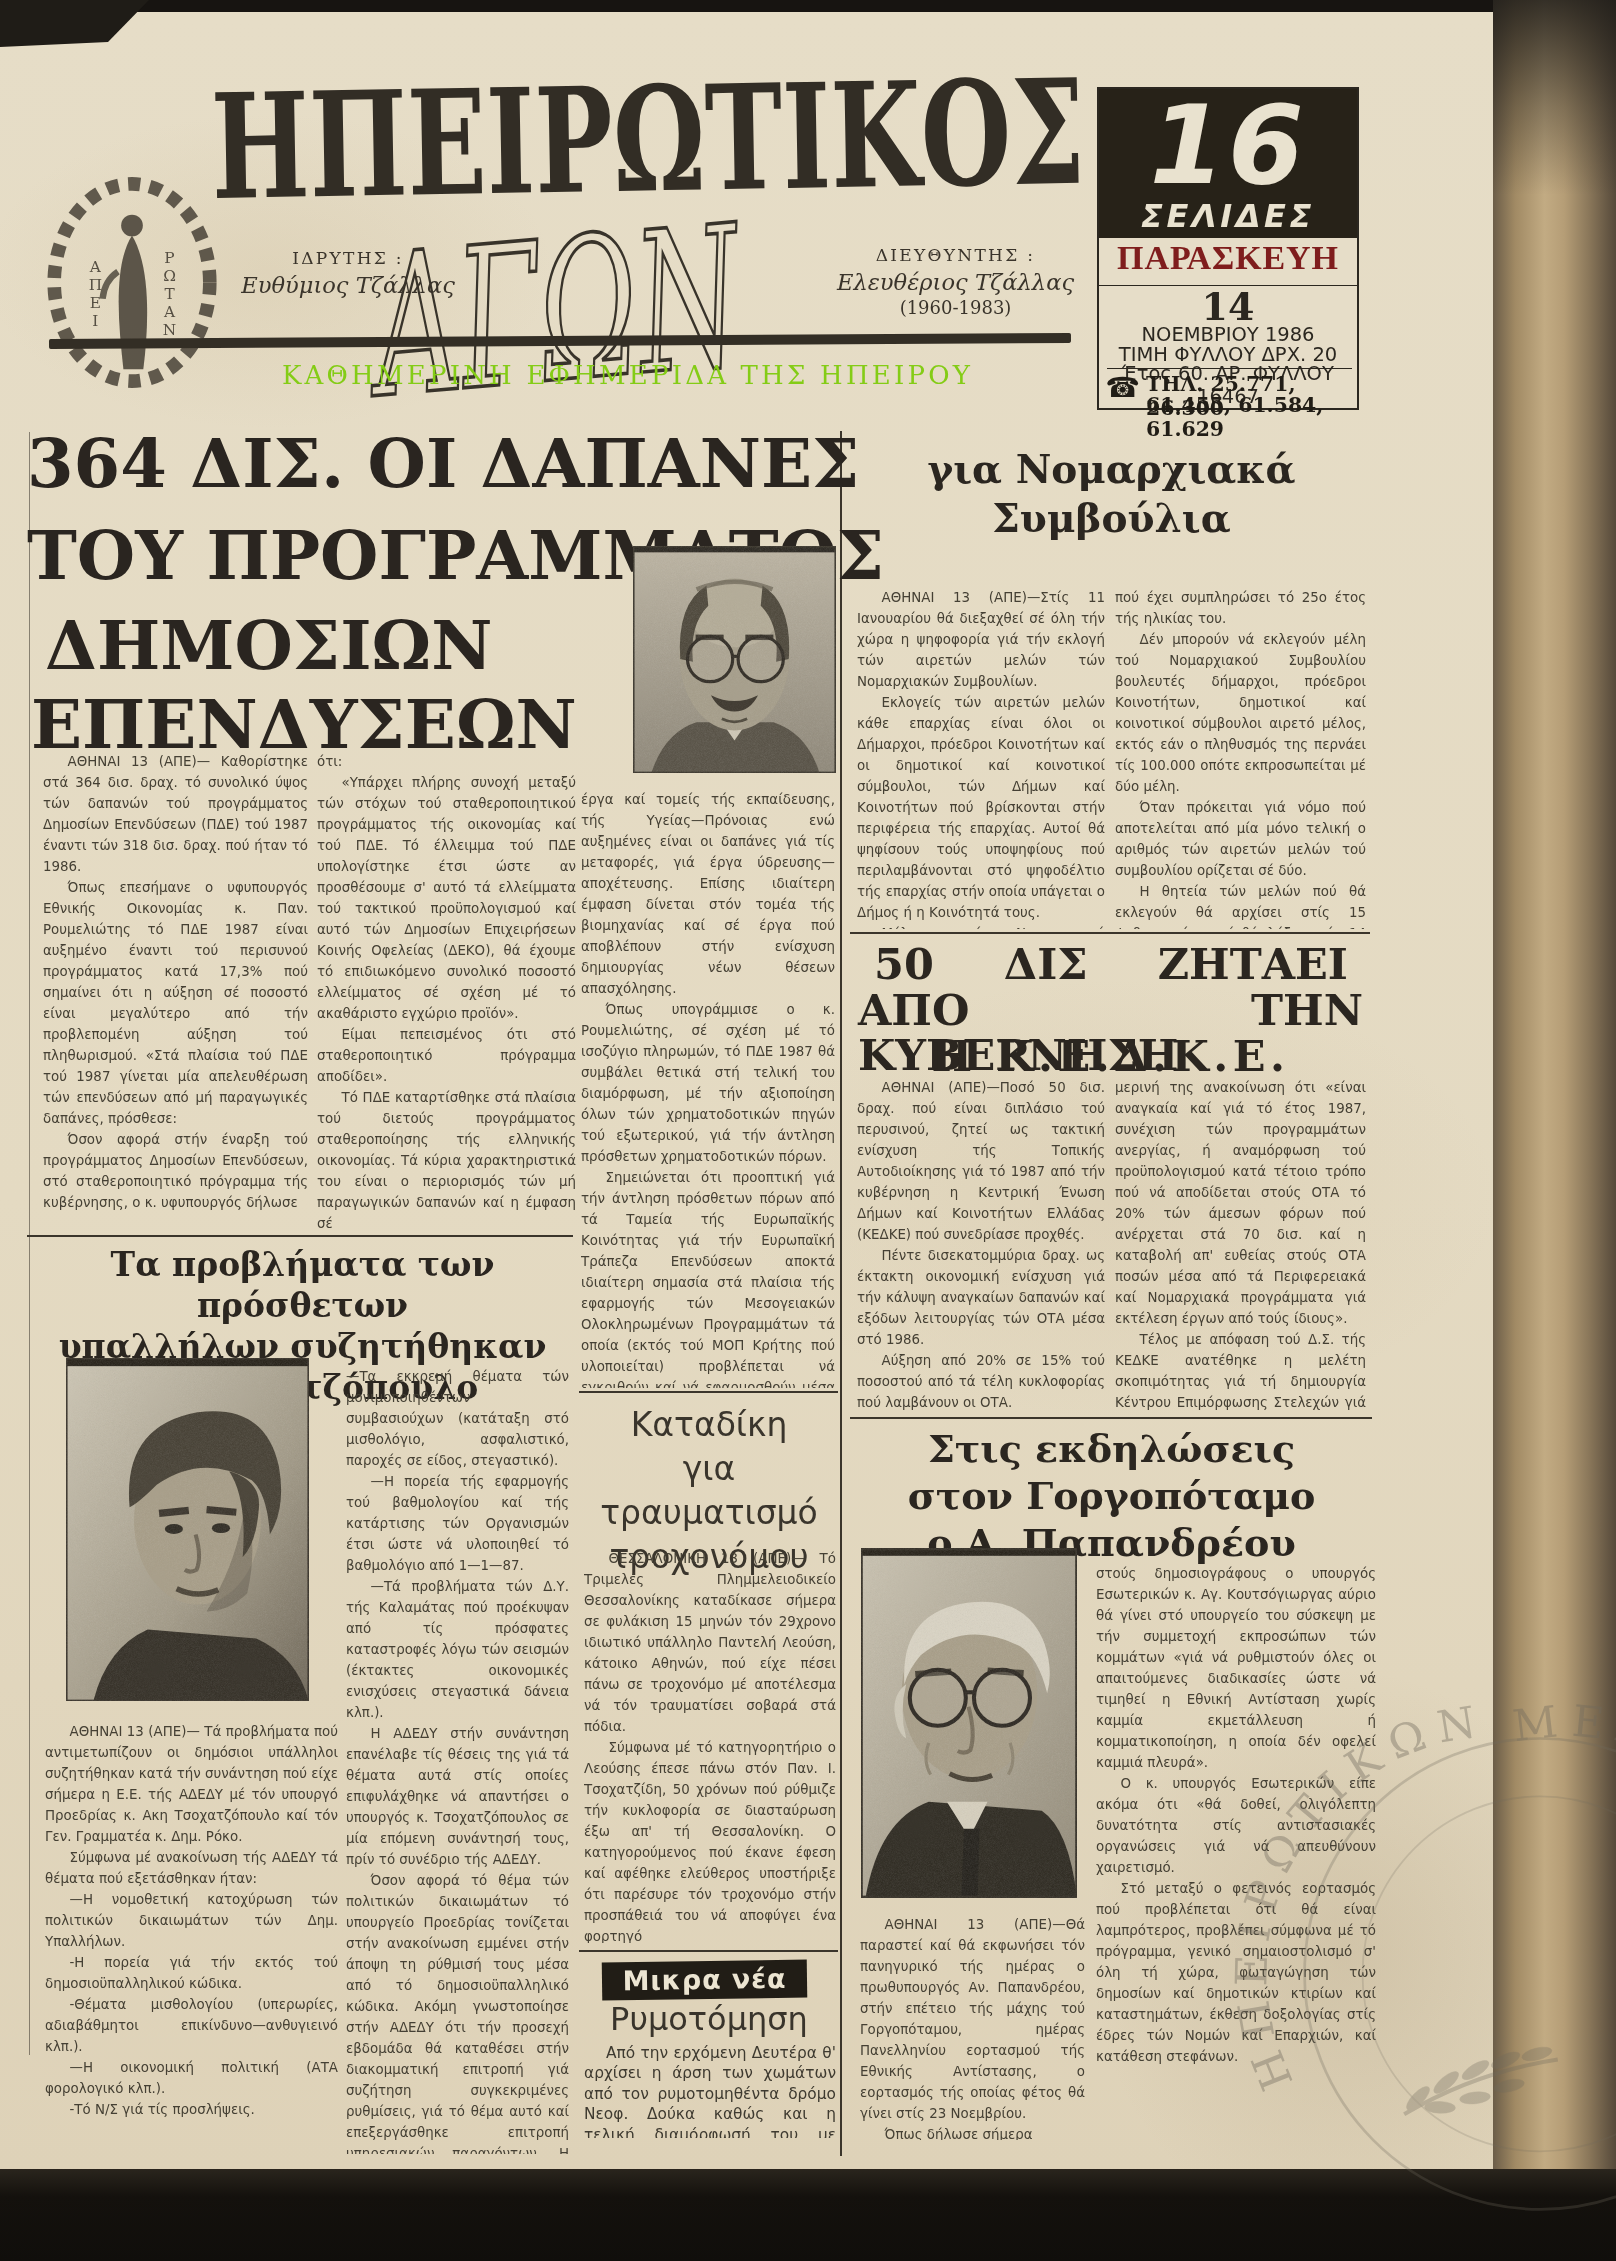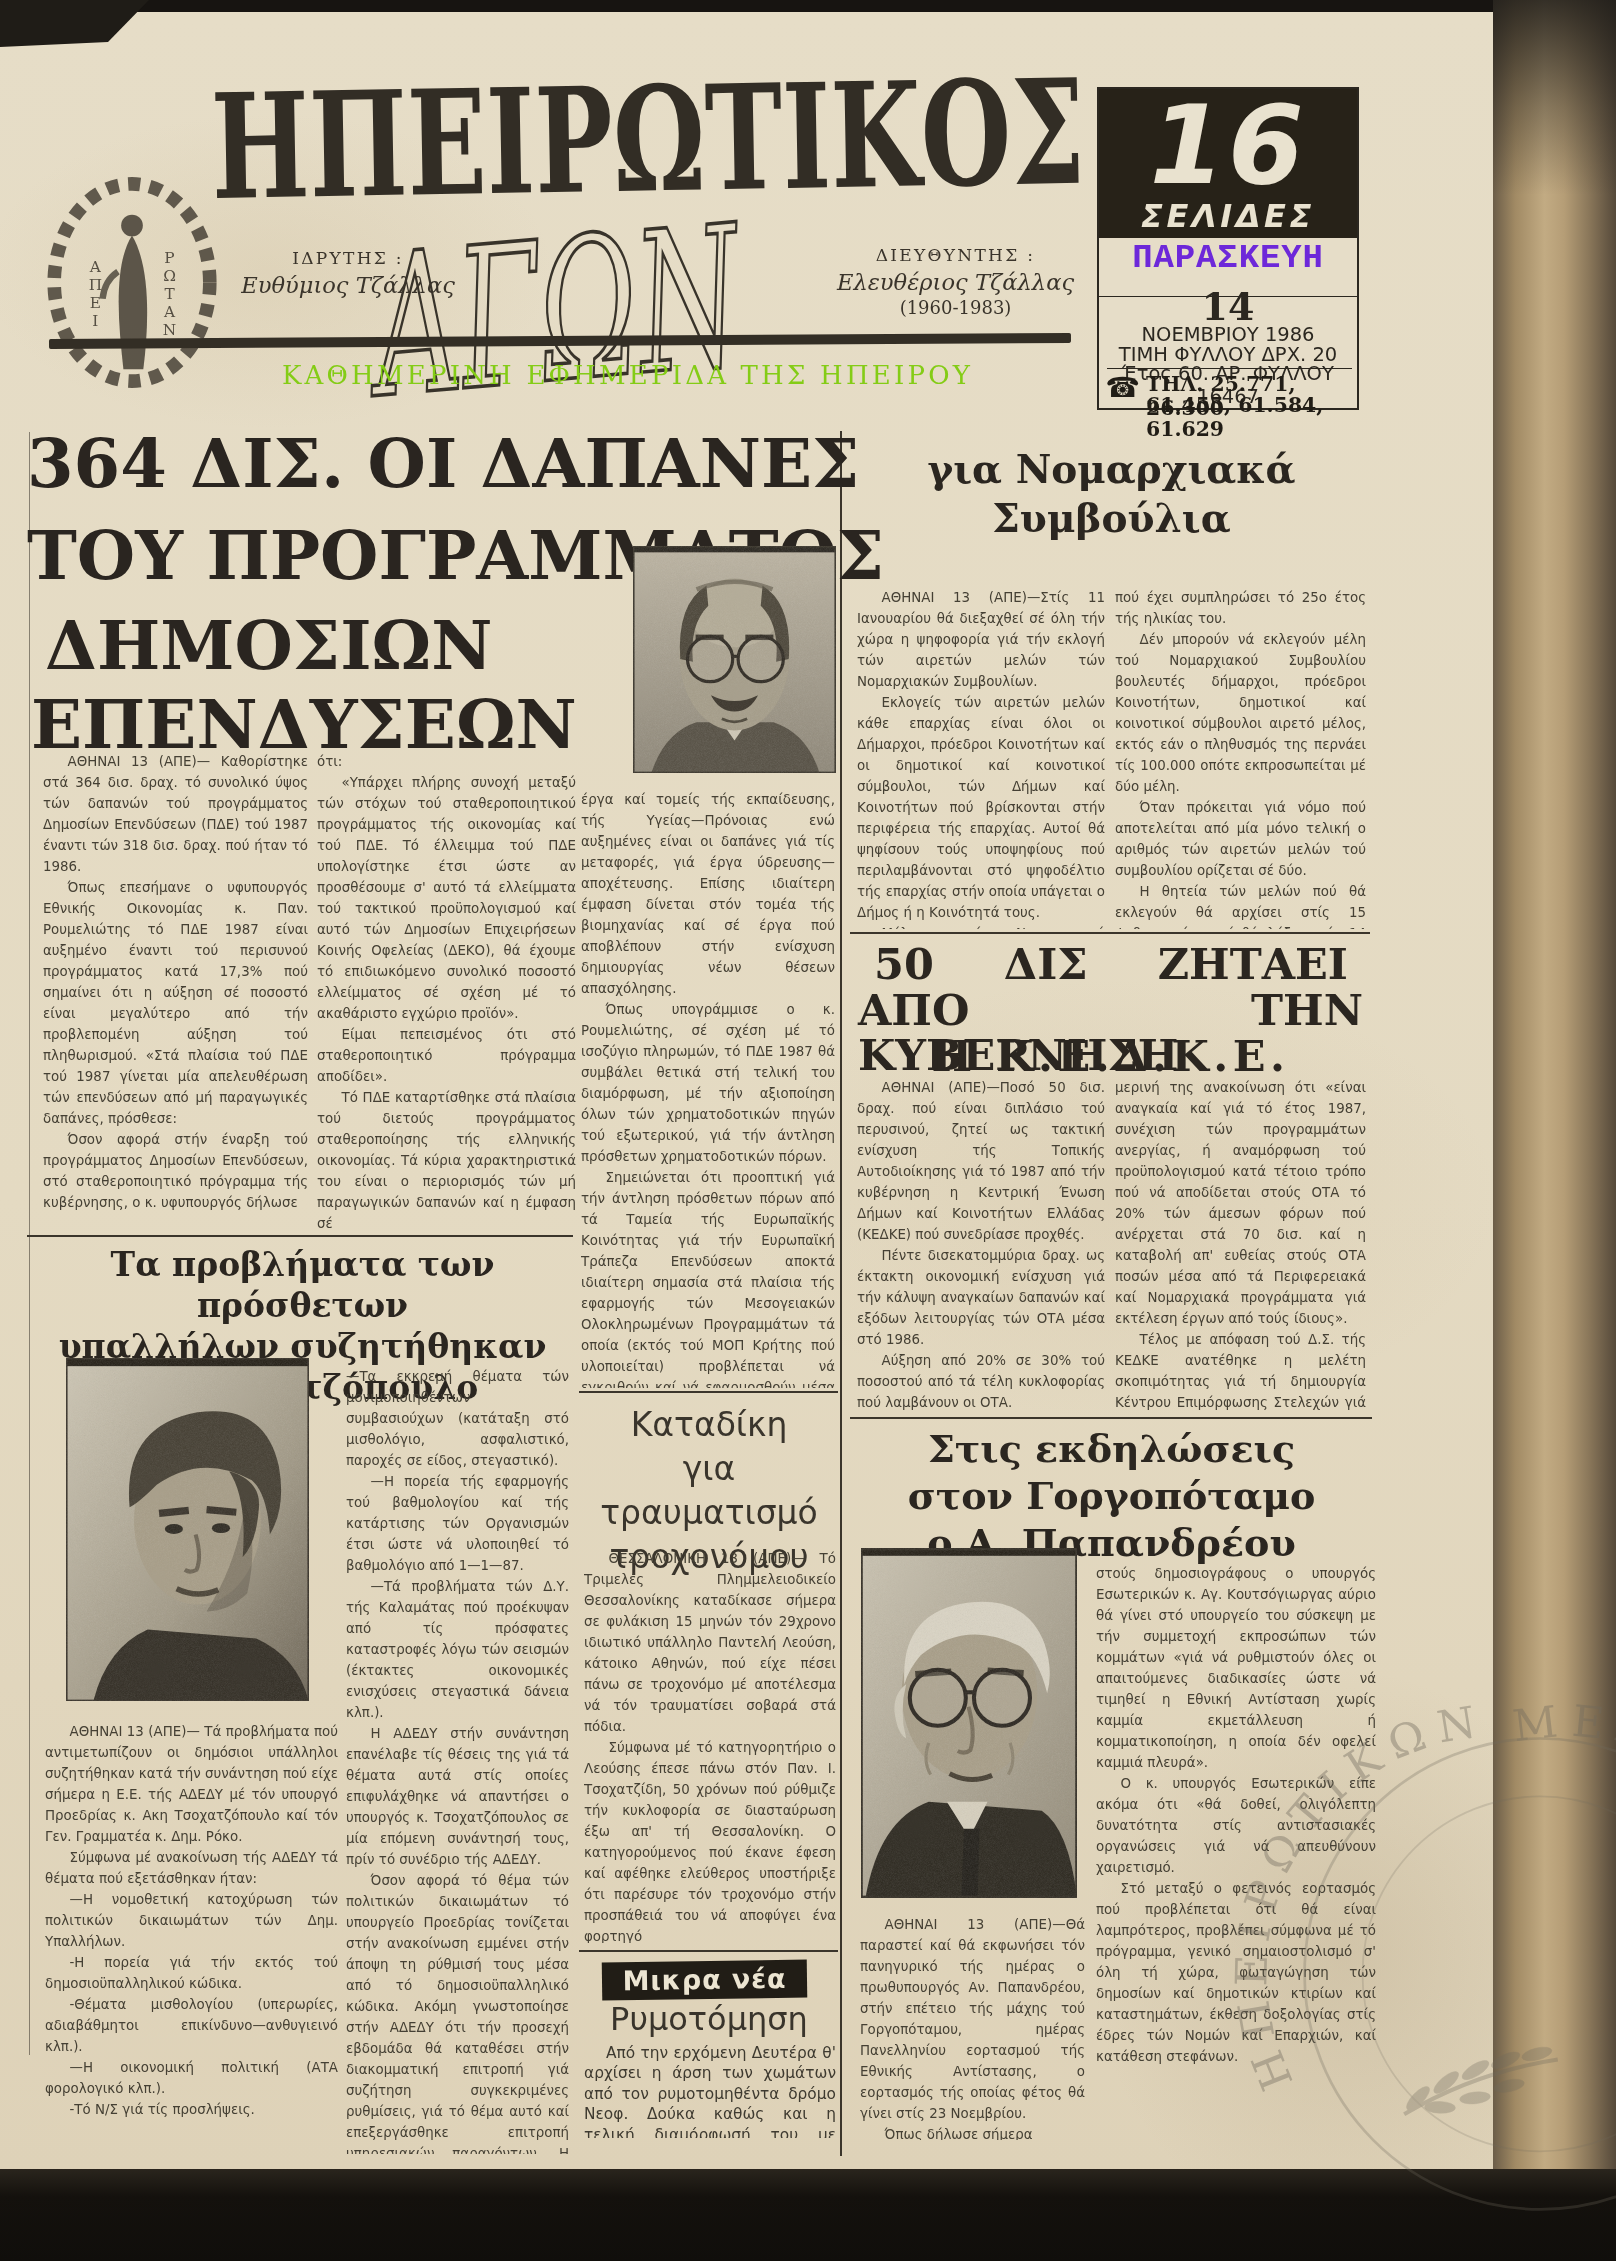--- a/index.html
+++ b/index.html
@@ -29,22 +29,22 @@
   .m-years{font-family:"DejaVu Serif",serif;font-size:18px;color:#3a342b;text-align:center;margin-top:2.7px;}
   .m-bar{left:49px;top:336px;width:1022px;height:10px;background:#332e25;transform:rotate(-0.35deg);border-radius:1.8px;}
   .m-sub{left:195px;top:360px;width:865px;font-family:"DejaVu Serif",serif;font-weight:normal;
     font-size:26px;letter-spacing:3.2px;color:#84cc16;text-align:center;}
 
   
   .ibox{left:1097px;top:87px;width:262px;height:323px;border:2.3px solid #2b2720;background:#e6ddc8;box-sizing:border-box;}
   .ib-black{position:absolute;left:0;top:0;width:100%;height:149px;background:#272218;color:#e9e2cf;text-align:center;}
   .ib-16{font-family:"DejaVu Sans",sans-serif;font-weight:bold;font-style:italic;font-size:109px;line-height:109px;margin-top:1.8px;letter-spacing:2.7px;}
   .ib-sel{font-family:"DejaVu Sans",sans-serif;font-weight:bold;font-style:italic;font-size:32px;letter-spacing:3.6px;margin-top:-2.7px;}
-  .ib-day{position:absolute;left:0;top:150px;width:100%;text-align:center;font-family:Liberation Mono, monospace;
-    font-weight:bold;font-size:34px;letter-spacing:0.9px;color:#6d28d9;border-bottom:1.4px solid #2b2720;padding-bottom:19px;}
+  .ib-day{position:absolute;left:0;top:150px;width:100%;text-align:center;font-family:Liberation Serif, serif;
+    font-weight:bold;font-size:34px;letter-spacing:0.9px;color:#7f1d1d;border-bottom:1.4px solid #2b2720;padding-bottom:8px;}
   .ib-d14{position:absolute;left:0;top:195px;width:100%;text-align:center;font-weight:bold;font-size:38px;color:#2b2720;font-family:"DejaVu Serif",serif;}
   .ib-sm{position:absolute;left:0;width:100%;text-align:center;font-size:19.5px;color:#2b2720;}
   .ib-phr{position:absolute;left:8.2px;top:279px;width:245px;border-top:1.4px solid #2b2720;}
   .ib-phone{position:absolute;left:6.3px;top:282px;font-size:28px;color:#211d16;}
   .ib-tel{position:absolute;left:47px;width:208px;font-family:"DejaVu Serif",serif;font-weight:bold;font-size:20.4px;color:#211d16;}
 
   
   .vline{background:#3b352b;}
   .hline{background:#3b352b;}
 
@@ -197,21 +197,21 @@
     <p>Όταν πρόκειται γιά νόμο πού αποτελείται από μία μόνο τελική ο αριθμός τών αιρετών μελών τού συμβουλίου ορίζεται σέ δύο.</p>
     <p>Η θητεία τών μελών πού θά εκλεγούν θά αρχίσει στίς 15 Φεβρουαρίου καί θά λήξει στίς 14 Φεβρουαρίου 1989.</p>
   </div>
 
   <div class="abs hl-sec stretch" style="left:874px;top:942px;width:474px;font-size:43px;line-height:45px;">50 ΔΙΣ ΖΗΤΑΕΙ</div>
   <div class="abs hl-sec stretch" style="left:858px;top:988px;width:505px;font-size:43px;line-height:45px;">ΑΠΟ ΤΗΝ ΚΥΒΕΡΝΗΣΗ</div>
   <div class="abs hl-sec ctr" style="left:851px;top:1034px;width:519px;font-size:43px;line-height:45px;letter-spacing:4.5px;">Η Κ.Ε.Δ.Κ.Ε.</div>
   <div class="abs col" style="left:857px;top:1077px;width:248px;height:335px;">
     <p>ΑΘΗΝΑΙ (ΑΠΕ)—Ποσό 50 δισ. δραχ. πού είναι διπλάσιο τού περυσινού, ζητεί ως τακτική ενίσχυση τής Τοπικής Αυτοδιοίκησης γιά τό 1987 από τήν κυβέρνηση η Κεντρική Ένωση Δήμων καί Κοινοτήτων Ελλάδας (ΚΕΔΚΕ) πού συνεδρίασε προχθές.</p>
     <p>Πέντε δισεκατομμύρια δραχ. ως έκτακτη οικονομική ενίσχυση γιά τήν κάλυψη αναγκαίων δαπανών καί εξόδων λειτουργίας τών ΟΤΑ μέσα στό 1986.</p>
-    <p>Αύξηση από 20% σε 30% τού ποσοστού από τά τέλη κυκλοφορίας πού λαμβάνουν οι ΟΤΑ.</p>
+    <p>Αύξηση από 20% σε 15% τού ποσοστού από τά τέλη κυκλοφορίας πού λαμβάνουν οι ΟΤΑ.</p>
     <p>«Η ΚΕΔΚΕ» τονίζεται σε ση-</p>
   </div>
   <div class="abs col" style="left:1115px;top:1077px;width:251px;height:335px;">
     <p class="noind">μερινή της ανακοίνωση ότι «είναι αναγκαία καί γιά τό έτος 1987, συνέχιση τών προγραμμάτων ανεργίας, ή αναμόρφωση τού προϋπολογισμού κατά τέτοιο τρόπο πού νά αποδίδεται στούς ΟΤΑ τό 20% τών άμεσων φόρων πού ανέρχεται στά 70 δισ. καί η καταβολή απ' ευθείας στούς ΟΤΑ ποσών μέσα από τά Περιφερειακά καί Νομαρχιακά προγράμματα γιά εκτέλεση έργων από τούς ίδιους».</p>
     <p>Τέλος με απόφαση τού Δ.Σ. τής ΚΕΔΚΕ ανατέθηκε η μελέτη σκοπιμότητας γιά τή δημιουργία Κέντρου Επιμόρφωσης Στελεχών γιά τήν Τ.Α.</p>
   </div>
 
   <div class="abs hl-sec ct r" style="left:34px;top:1244px;width:537px;font-size:33px;line-height:41px;text-align:center;">
     <div>Τα προβλήματα των πρόσθετων</div>
     <div>υπαλλήλων συζητήθηκαν</div>

